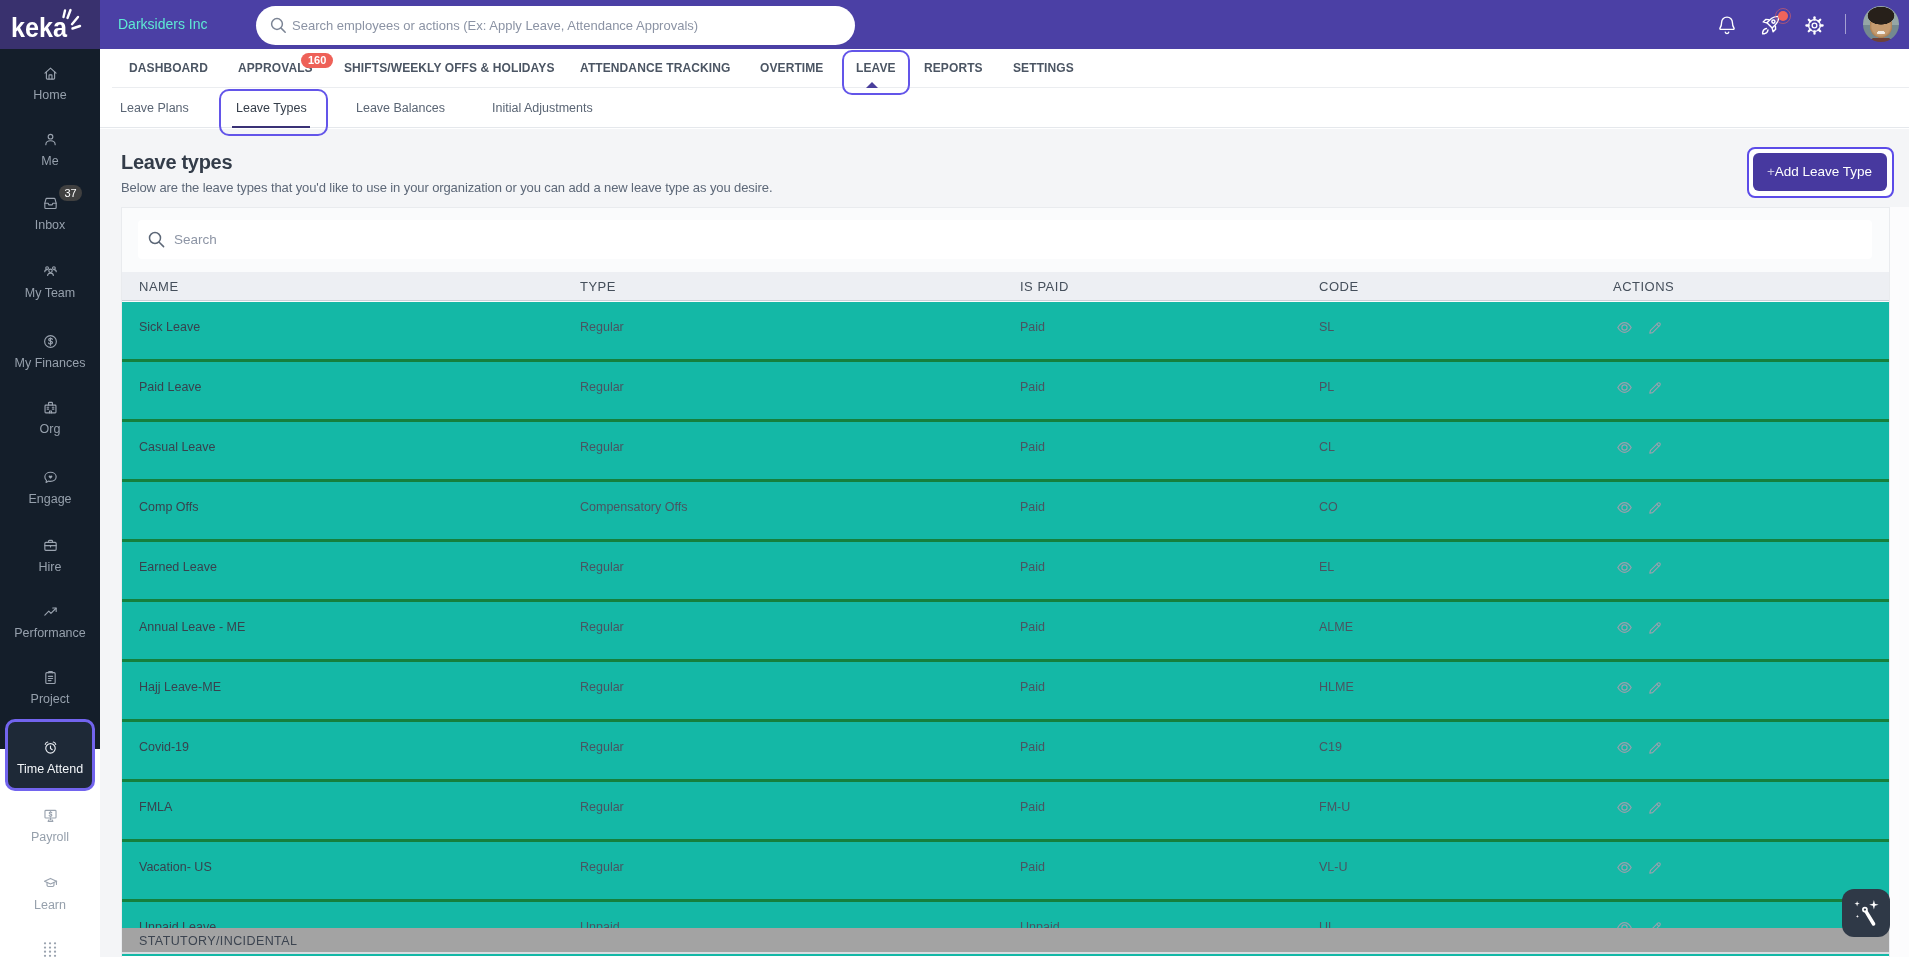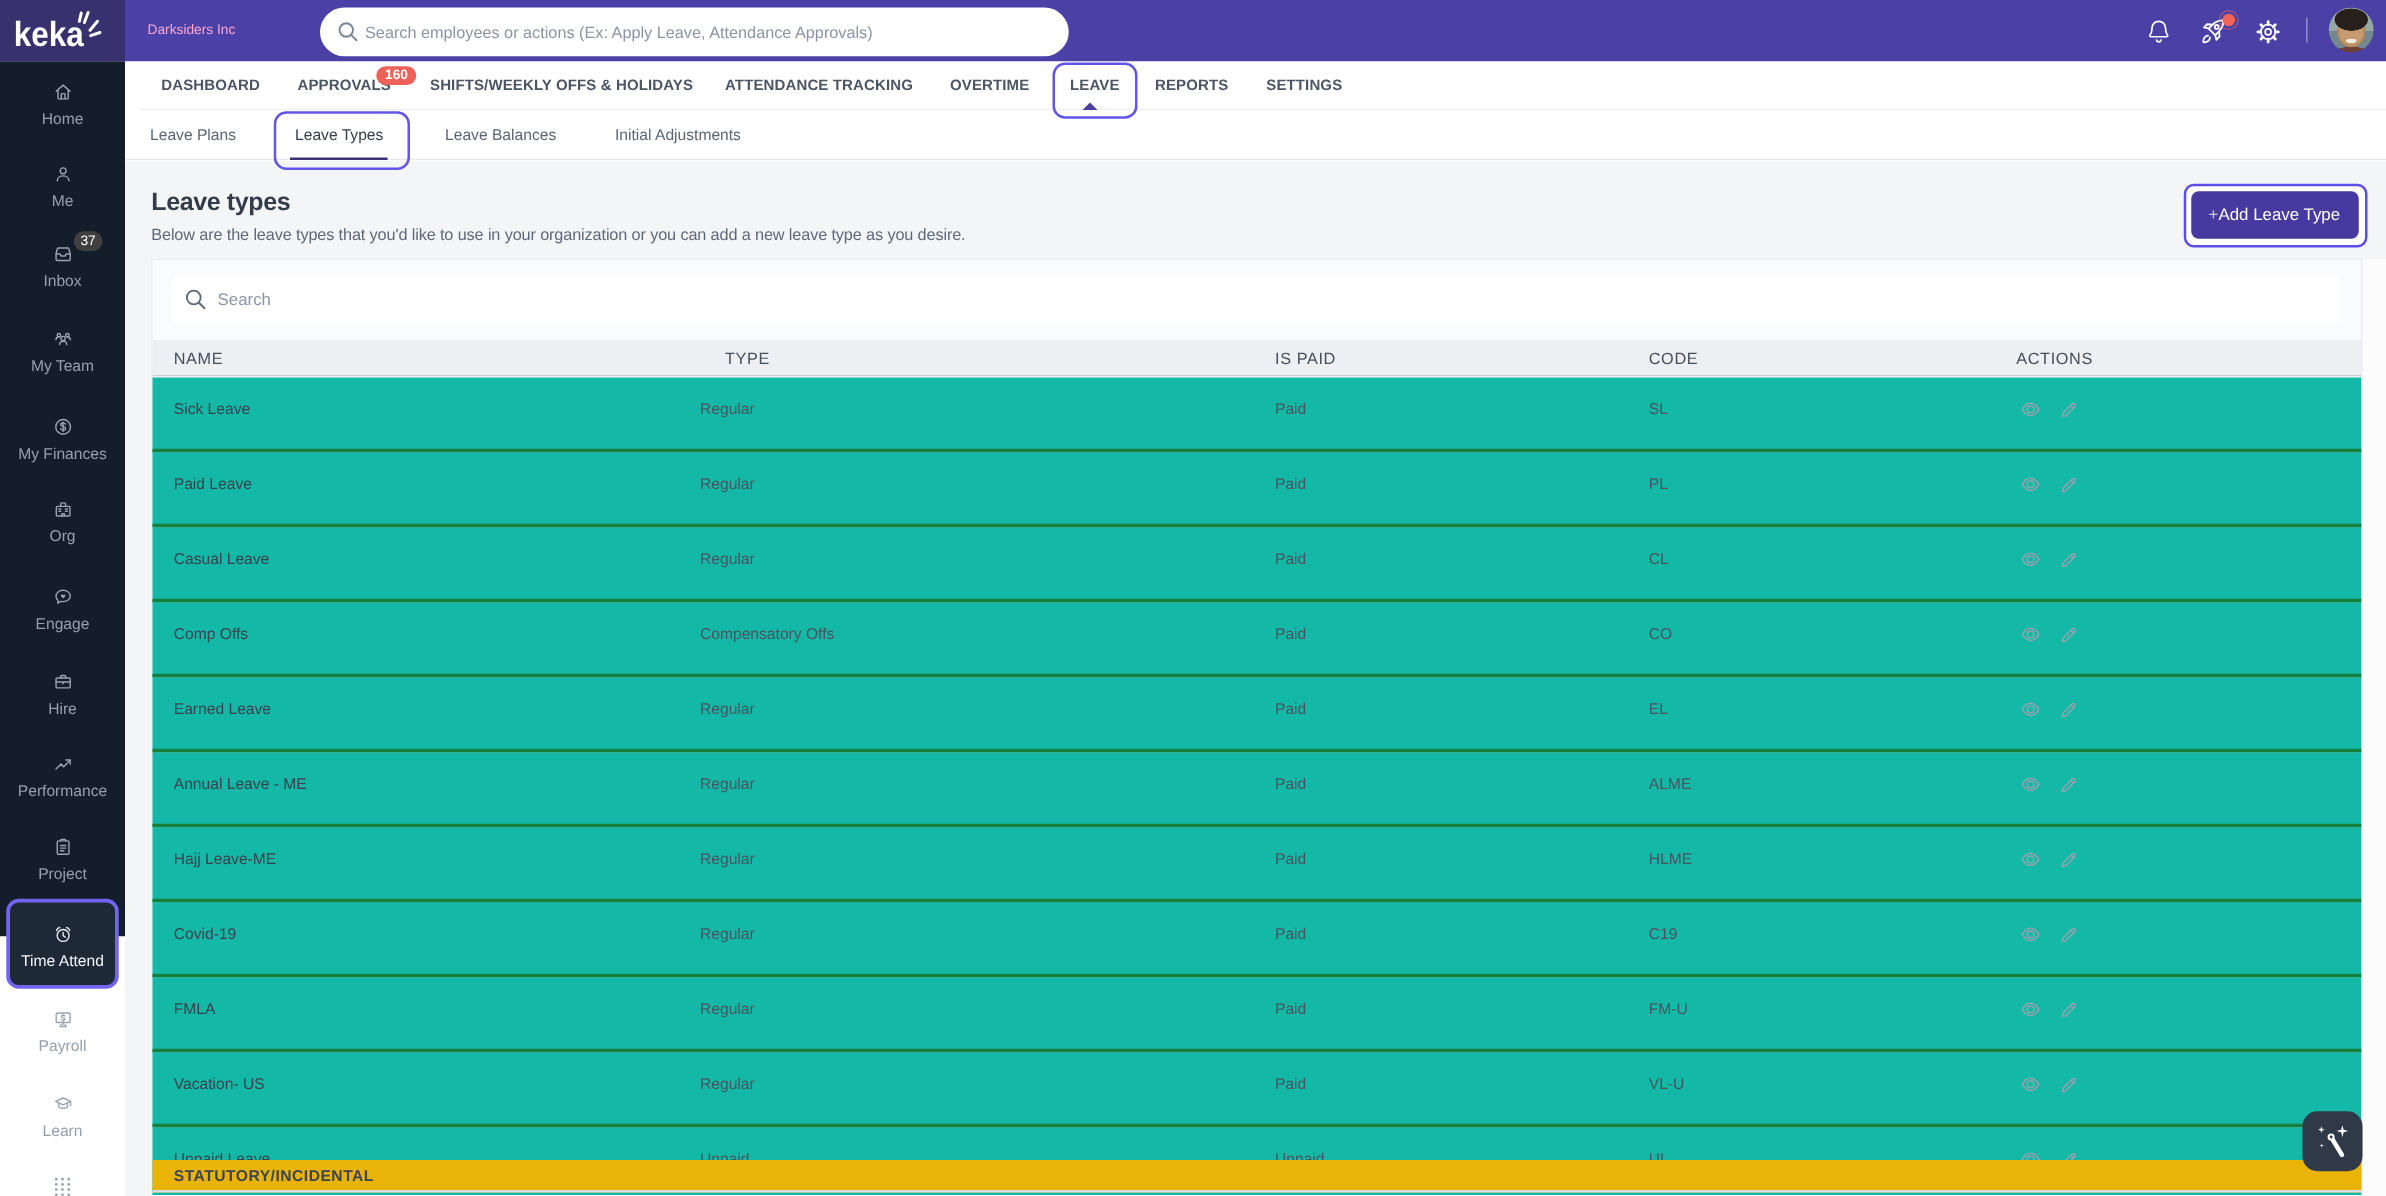--- a/index.html
+++ b/index.html
@@ -2,21 +2,21 @@
 <html><head>
 <meta charset="utf-8">
 <style>
   * { margin:0; padding:0; box-sizing:border-box; }
   html,body { width:1909px; height:957px; overflow:hidden; }
   body { font-family:"Liberation Sans", sans-serif; background:#fff; position:relative; }
   .abs { position:absolute; }
 
   #topbar { position:absolute; left:0; top:0; width:1909px; height:49px; background:#4b40a5; z-index:30; }
   #logobox { position:absolute; left:0; top:0; width:100px; height:49px; background:#39316e; }
-  #orgname { position:absolute; left:118px; top:0; height:62px; line-height:49px; color:#f9a8d4; font-size:11px; }
+  #orgname { position:absolute; left:118px; top:0; height:62px; line-height:49px; color:#5eead4; font-size:14px; }
   #searchpill { position:absolute; left:256px; top:6px; width:599px; height:39px; background:#fff; border-radius:20px; }
   #searchpill .ph { position:absolute; left:36px; top:0; line-height:39px; font-size:13px; color:#8b93a4; }
   #tb-divider { position:absolute; left:1845px; top:14px; width:1px; height:20px; background:rgba(255,255,255,.5); }
   #avatar { position:absolute; left:1863px; top:6px; width:36px; height:36px; border-radius:50%;
      background:
        radial-gradient(ellipse 60% 40% at 50% 27%, #27201a 0 60%, transparent 63%),
        radial-gradient(ellipse 13% 5.5% at 50% 74%, #f1ece4 0 85%, transparent 95%),
        radial-gradient(ellipse 43% 46% at 50% 55%, #c59b6f 0 58%, #aa8055 72%, transparent 74%),
        radial-gradient(ellipse 58% 22% at 50% 103%, #6e4138 0 70%, transparent 72%),
        linear-gradient(180deg, #95a6a5 0 52%, #74898f 52% 100%);
@@ -47,25 +47,25 @@
 
   #card { position:absolute; left:21px; top:78px; width:1769px; height:750px; background:#fafbfc; border:1px solid #e9ebee; border-bottom:none; }
   #csearch { position:absolute; left:16px; top:12px; width:1734px; height:39px; background:#fff; border-radius:4px; }
   #csearch .ph { position:absolute; left:36px; top:0; line-height:39px; font-size:13.5px; color:#8d95a5; }
   #thead { position:absolute; left:0px; top:64px; width:1767px; height:29px; background:#edeff3; border-bottom:1px solid #c9ced7; }
   .th { position:absolute; top:0; height:29px; line-height:29px; font-size:13px; font-weight:400; color:#454f5b; letter-spacing:.5px; }
   #rows { position:absolute; left:0; top:94px; width:1767px; }
   .row { position:relative; width:1767px; height:60px; background:#14b8a6; border-bottom:3px solid #15803d; }
   .c { position:absolute; top:0; height:51px; line-height:51px; font-size:12.5px; color:#4a5461; }
   .c1 { left:17px; color:#38424e; }
-  .c2 { left:438px; }
+  .c2 { left:458px; }
   .c3 { left:898px; }
   .c4 { left:1197px; }
   .ico { position:absolute; top:18px; }
-  #statband { position:absolute; left:0; top:720px; width:1767px; height:26px; background:#eab308; border-bottom:2px solid #d9dce2;font-weight:bold; }
+  #statband { position:absolute; left:0; top:720px; width:1767px; height:26px; background:#a3a3a3; border-bottom:2px solid #d9dce2; }
   #statband span { position:absolute; left:17px; top:0; line-height:26px; font-size:12.5px; color:#3c4450; letter-spacing:.4px; }
 
   #wandbtn { position:absolute; left:1842px; top:889px; width:48px; height:48px; background:#2f3947; border-radius:12px; z-index:40; }
 </style>
 </head>
 <body>
 
 <div id="content">
   <div id="rightstrip"></div>
   <h1>Leave types</h1>

